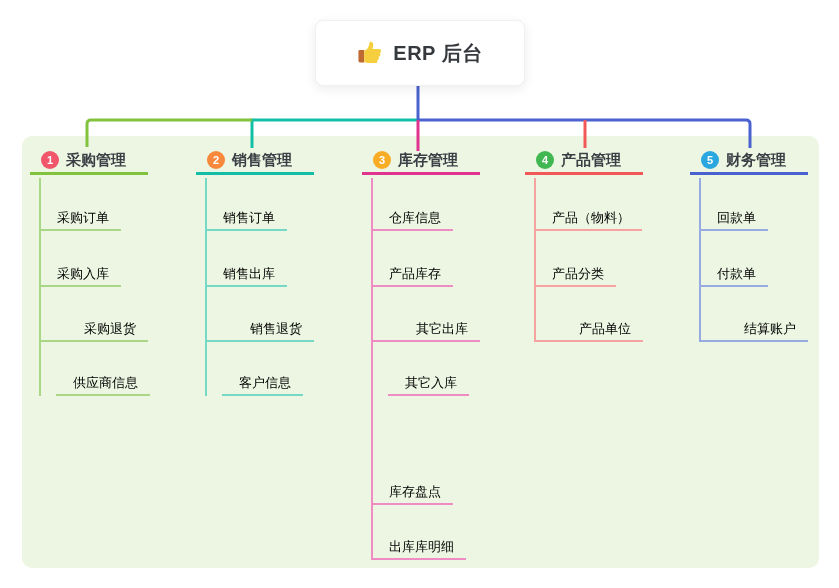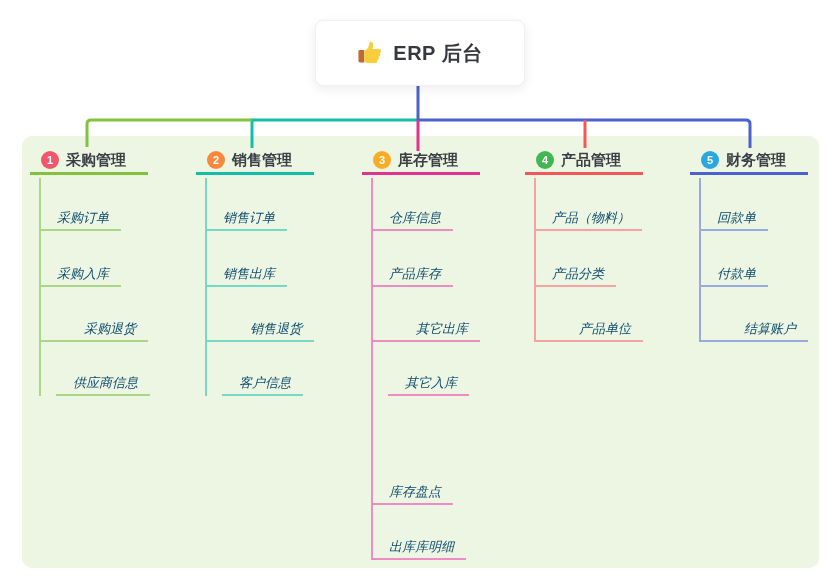--- a/index.html
+++ b/index.html
@@ -39,21 +39,21 @@
 
   .spine { position:absolute; left:9px; top:30px; width:2px; }
   .b0 .spine { height:218px; background:#aad786; }
   .b1 .spine { height:218px; background:#76d9c5; }
   .b2 .spine { height:382px; background:#ef8cc3; }
   .b3 .spine { height:164px; background:#f6a2a0; }
   .b4 .spine { height:164px; background:#97abe2; }
 
   .item { position:absolute; left:10px; height:26px; padding:0 12px 2px 17px;
           display:flex; align-items:flex-end; border-bottom:2px solid #ccc;
-          font-size:13px; color:#0c4a6e; white-space:nowrap; cursor:default;font-style:italic; }
+          font-size:13px; color:#000000; white-space:nowrap; cursor:default; }
   .b0 .item { border-color:#aad786; }
   .b1 .item { border-color:#76d9c5; }
   .b2 .item { border-color:#ef8cc3; }
   .b3 .item { border-color:#f6a2a0; }
   .b4 .item { border-color:#97abe2; }
 
   .i0 { top:53px; } .i1 { top:109px; } .i2 { top:164px;padding-left:44px; } .i3 { top:218px;margin-left:16px; }
   .i4 { top:272px; } .i5 { top:327px; } .i6 { top:382px;text-align:center; }
 </style>
 </head>

